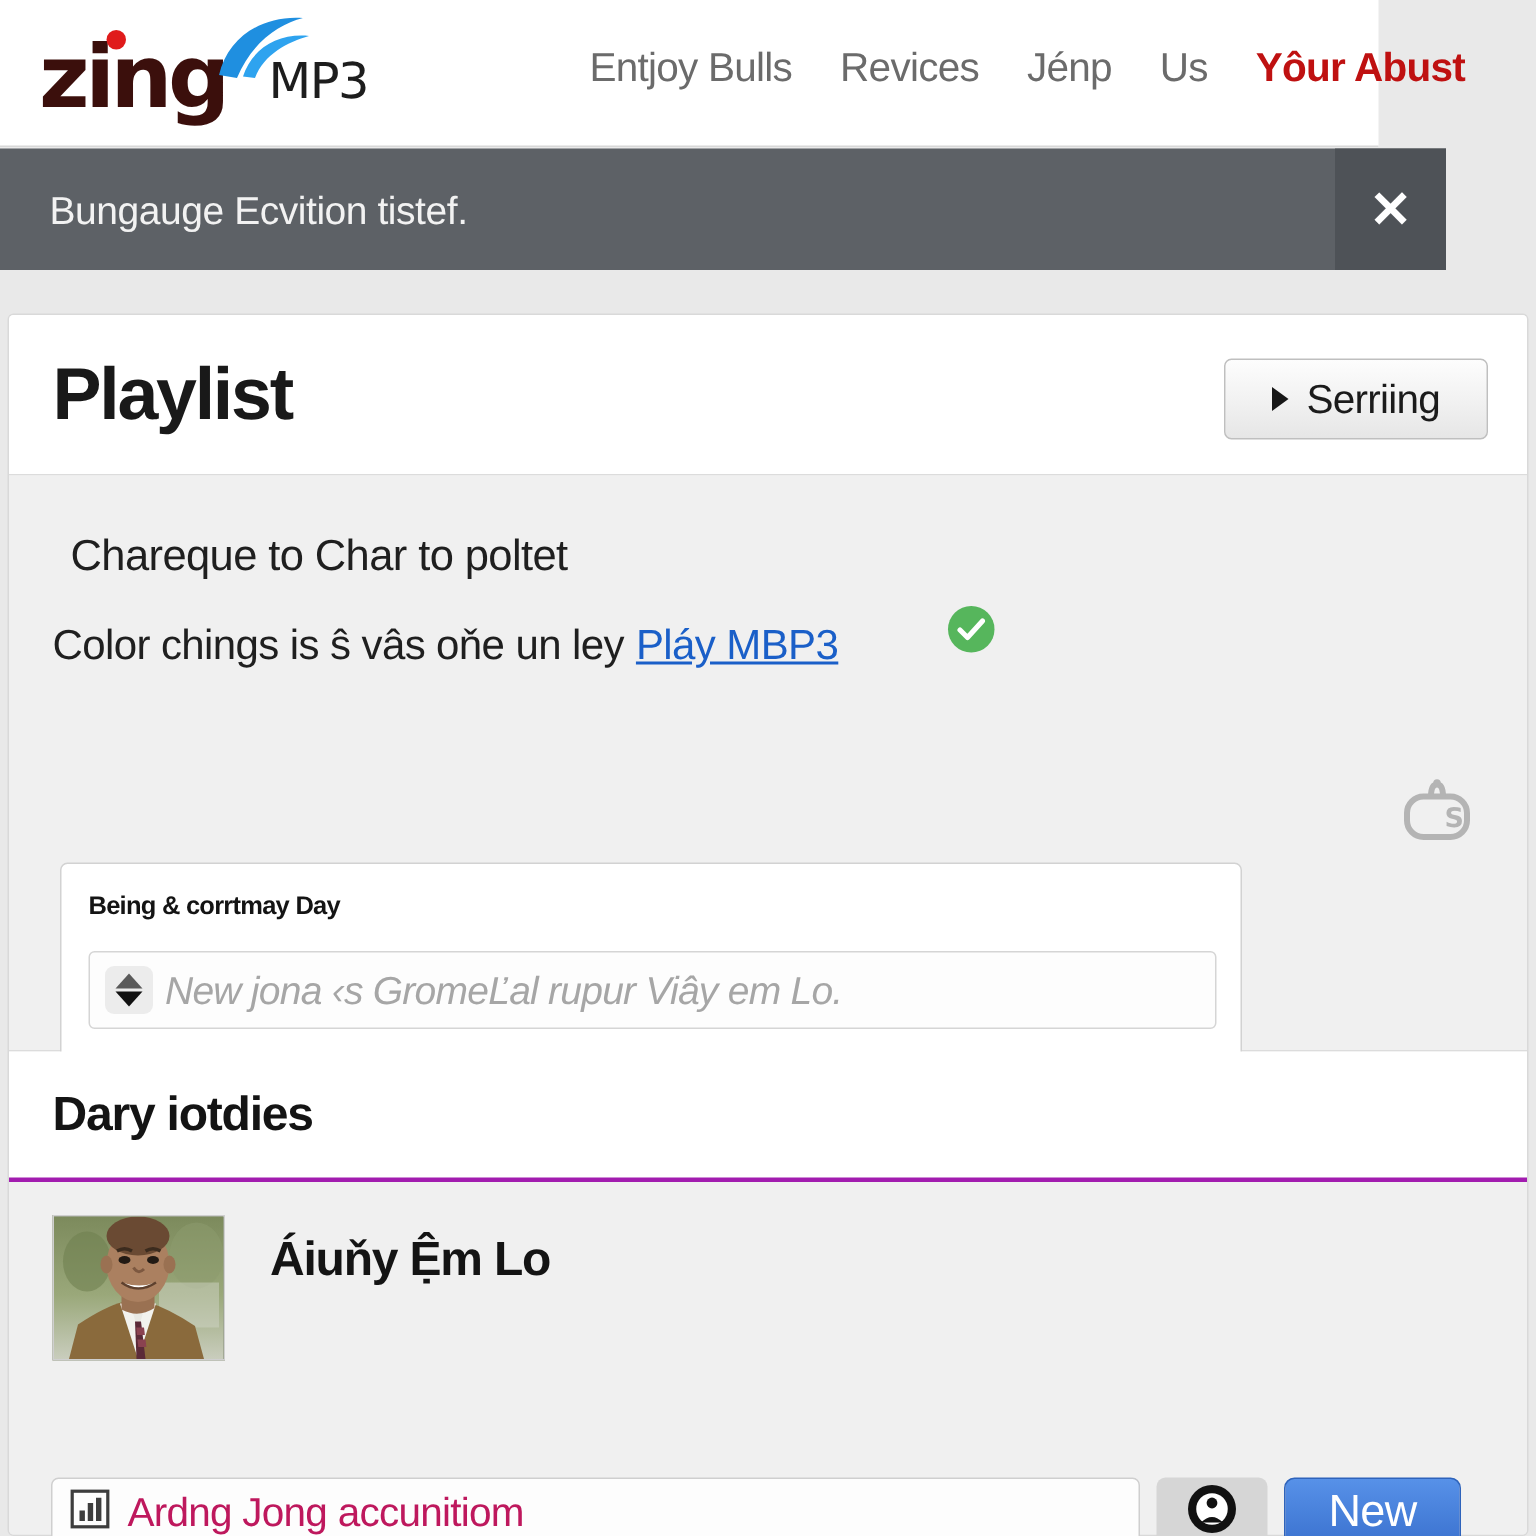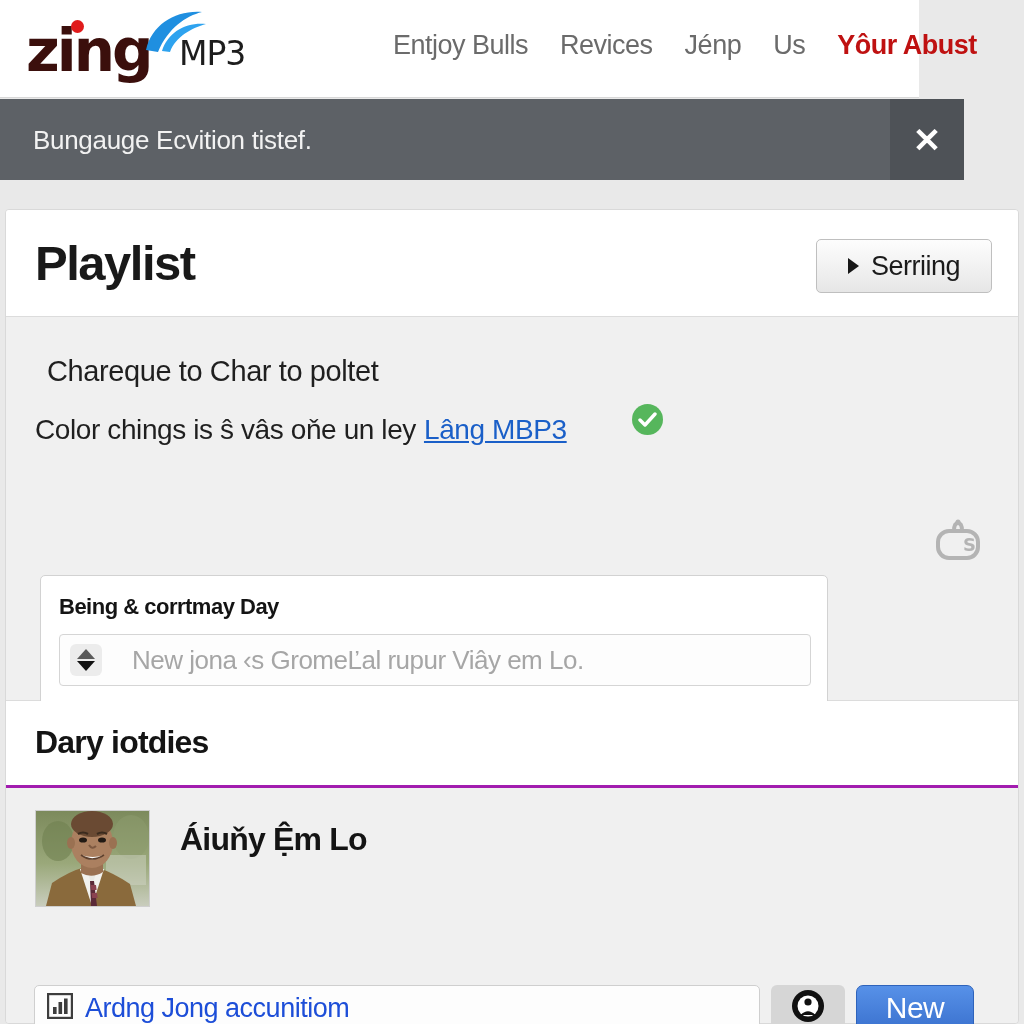--- a/index.html
+++ b/index.html
@@ -237,21 +237,21 @@
     height: 190px;
     background: #ffffff;
     border: 1px solid #d2d2d2;
     border-radius: 5px;
     box-sizing: border-box;
   }
   .card-title {
     position: absolute;
     left: 18px;
     top: 18px;
-    font-size: 22px;
+    font-size: 17px;
     font-weight: bold;
     color: #141414;
     letter-spacing: -0.5px;
   }
   .card-input {
     position: absolute;
     left: 18px;
     top: 58px;
     width: 752px;
     height: 52px;
@@ -268,26 +268,27 @@
     height: 32px;
     margin-left: 10px;
     border-radius: 6px;
     background: #ececec;
     display: flex;
     align-items: center;
     justify-content: center;
     flex-shrink: 0;
   }
   .card-input .ph {
-    margin-left: 30px;
+    margin-left: 8px;
     font-size: 26px;
     color: #a6a6a6;
     letter-spacing: -0.5px;
     white-space: nowrap;
     overflow: hidden;
+    font-style: italic;
   }
   .card-actions {
     position: absolute;
     left: 18px;
     top: 126px;
     display: flex;
     align-items: center;
     gap: 42px;
   }
   .action {
@@ -391,21 +392,21 @@
     cursor: text;
     overflow: hidden;
   }
   .composer-input .chart-ic {
     margin-left: 12px;
     flex-shrink: 0;
   }
   .composer-input .ph {
     margin-left: 12px;
     font-size: 27px;
-    color: #1d4ed8;
+    color: #be185d;
     letter-spacing: -0.5px;
     white-space: nowrap;
   }
   .btn-user {
     width: 74px;
     height: 46px;
     background: #d6d6d6;
     border-radius: 6px;
     display: flex;
     align-items: center;
@@ -468,21 +469,21 @@
     <div class="btn-serving">
       <span class="tri"></span>
       <span class="lbl">Serriing</span>
     </div>
   </div>
 
   <div class="panel-body">
     <div class="lead">Chareque to Char to poltet</div>
     <div class="subline">
       <span>Color chings is ŝ vâs oňe un ley</span>
-      <span class="link">Lâng MBP3</span>
+      <span class="link">Pláy MBP3</span>
     </div>
 
     <div class="card">
       <div class="card-title">Being &amp; corrtmay Day</div>
 
       <div class="card-input">
         <span class="spin-icon">
           <svg width="20" height="24" viewBox="0 0 20 24">
             <polygon points="10,1 19,11 1,11" fill="#5a5a5a"></polygon>
             <polygon points="10,23 19,13 1,13" fill="#111111"></polygon>

